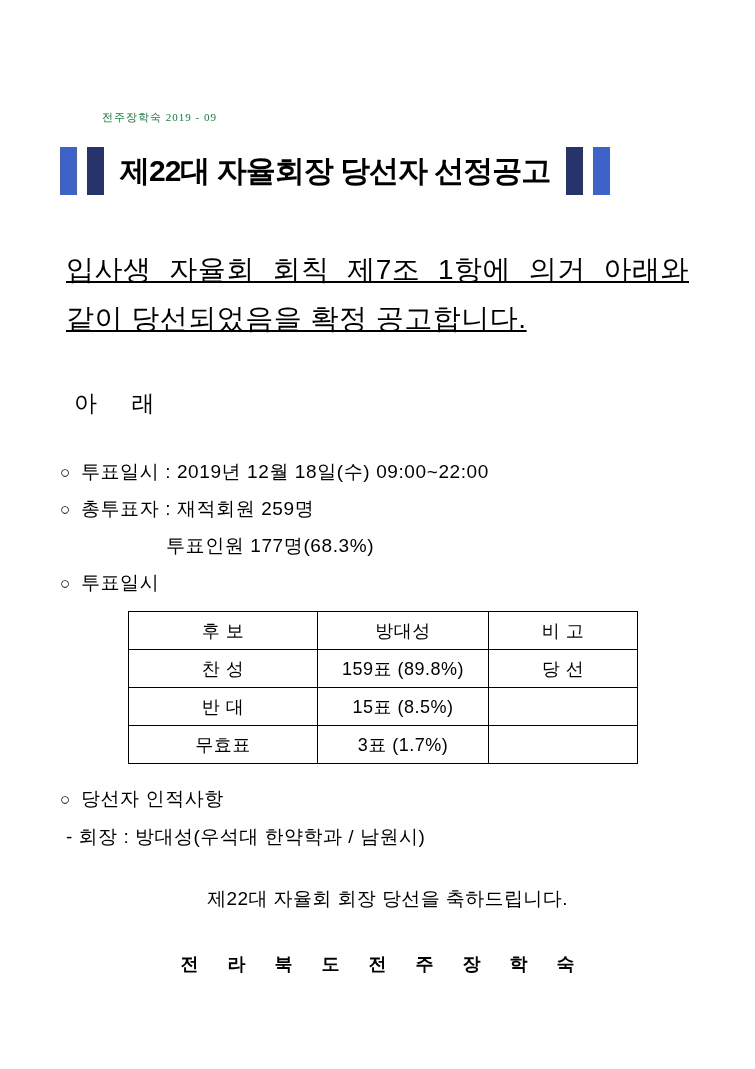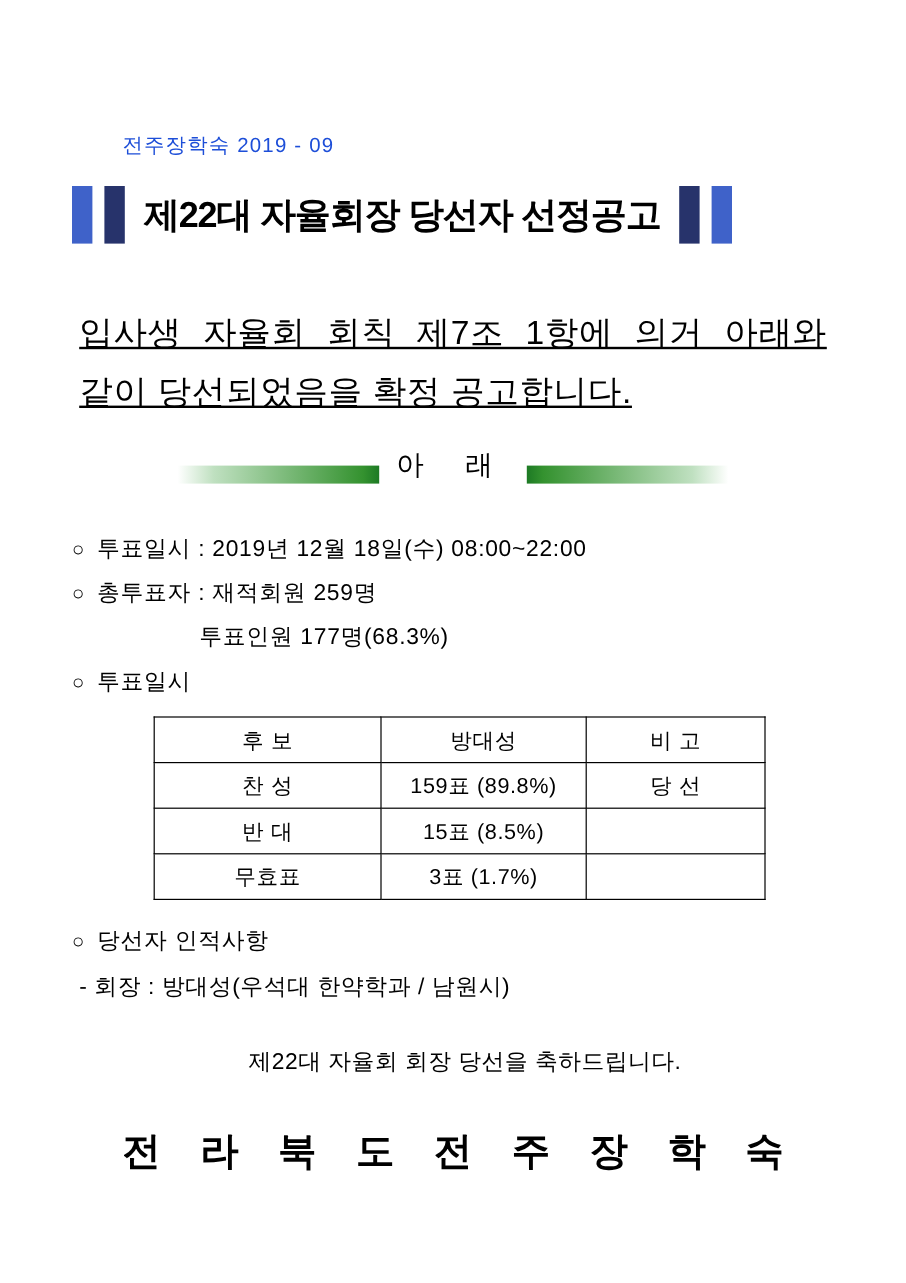--- a/index.html
+++ b/index.html
@@ -16,24 +16,25 @@
     overflow: hidden;
   }
   .page {
     width: 755px;
     height: 1069px;
     box-sizing: border-box;
     padding: 110px 60px 40px 60px;
     position: relative;
   }
   .doc-number {
-    font-size: 17px;
+    font-size: 11px;
     letter-spacing: 1px;
-    color: #1d4ed8;
+    color: #15803d;
     margin: 0 0 20px 42px;
+    font-family: Liberation Serif, serif;
   }
 
   
   .title-row {
     display: flex;
     align-items: center;
     justify-content: flex-start;
     gap: 0px;
     margin: 0 0 0 0;
     height: 52px;
@@ -64,24 +65,25 @@
     text-align-last: left;
     padding: 0 6px;
     text-decoration: underline;
   }
   .intro .l1 { display: block; text-align: justify; text-align-last: justify; }
   .intro .l2 { display: block; }
 
   
   .arae-row {
     display: flex;
-    align-items: flex-end;
+    align-items: flex-start;
     justify-content: center;
-    margin-top: 24px;
+    margin-top: 46px;
     height: 28px;
+    flex-direction: column;
   }
   .grad-left {
     width: 168px;
     height: 15px;
     background: linear-gradient(to right, #ffffff 0%, #bfe0c0 18%, #34922f 92%, #1d7a24 100%);
   }
   .grad-right {
     width: 168px;
     height: 15px;
     background: linear-gradient(to left, #ffffff 0%, #bfe0c0 18%, #34922f 92%, #1d7a24 100%);
@@ -144,21 +146,21 @@
   .congrats {
     margin-top: 30px;
     text-align: center;
     font-size: 19px;
     letter-spacing: 0.4px;
     padding-left: 20px;
   }
   .footer-org {
     margin-top: 40px;
     text-align: center;
-    font-size: 32px;
+    font-size: 18px;
     font-weight: bold;
     letter-spacing: 12px;
     padding-left: 12px;
   }
 </style>
 </head>
 <body>
 
 <div class="page">
 
@@ -182,21 +184,21 @@
   <div class="arae-row">
     <span class="grad-left"></span>
     <span class="arae-text">아     래</span>
     <span class="grad-right"></span>
   </div>
 
   <div class="items">
 
     <div class="item">
       <span class="circle-mark">○</span>
-      <span>투표일시 : 2019년 12월 18일(수) 08:00~22:00</span>
+      <span>투표일시 : 2019년 12월 18일(수) 09:00~22:00</span>
     </div>
 
     <div class="item">
       <span class="circle-mark">○</span>
       <span>총투표자 : 재적회원 259명</span>
     </div>
 
     <div class="sub-line">투표인원 177명(68.3%)</div>
 
     <div class="item">

